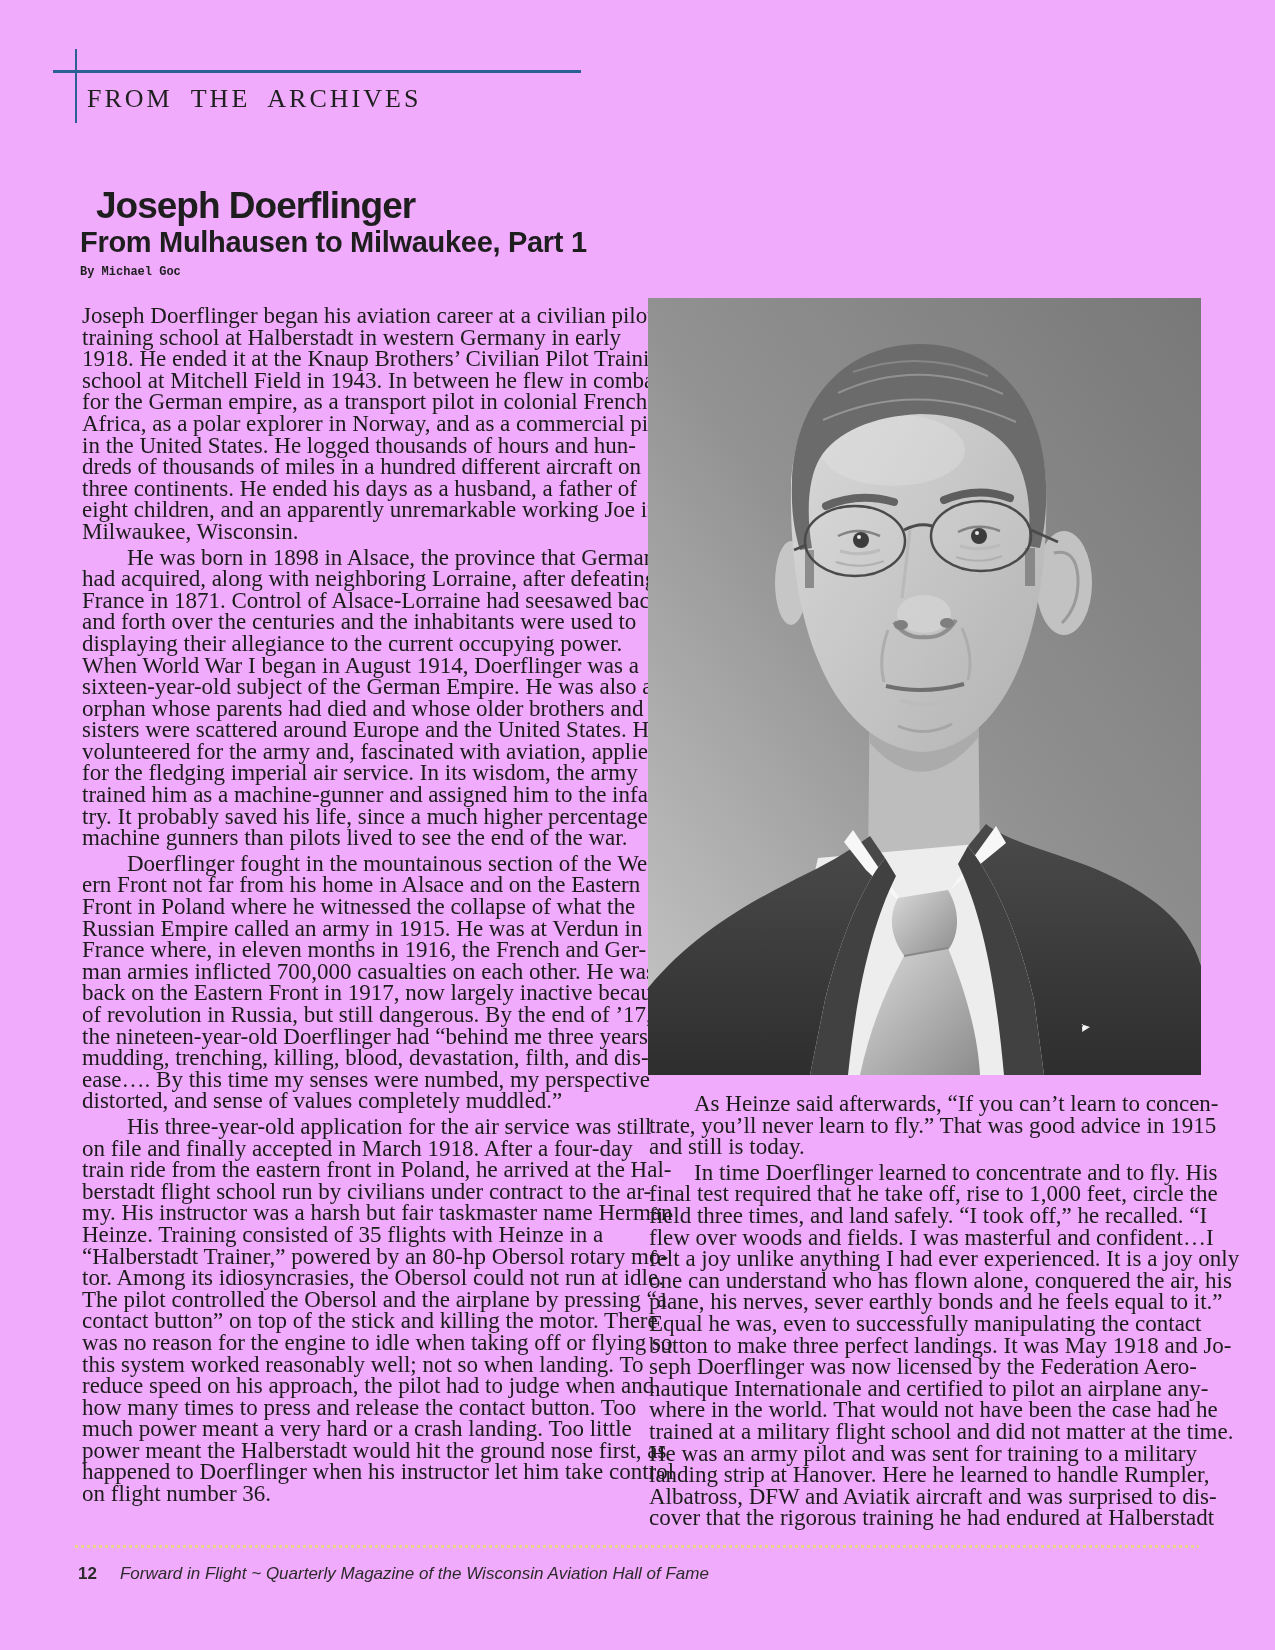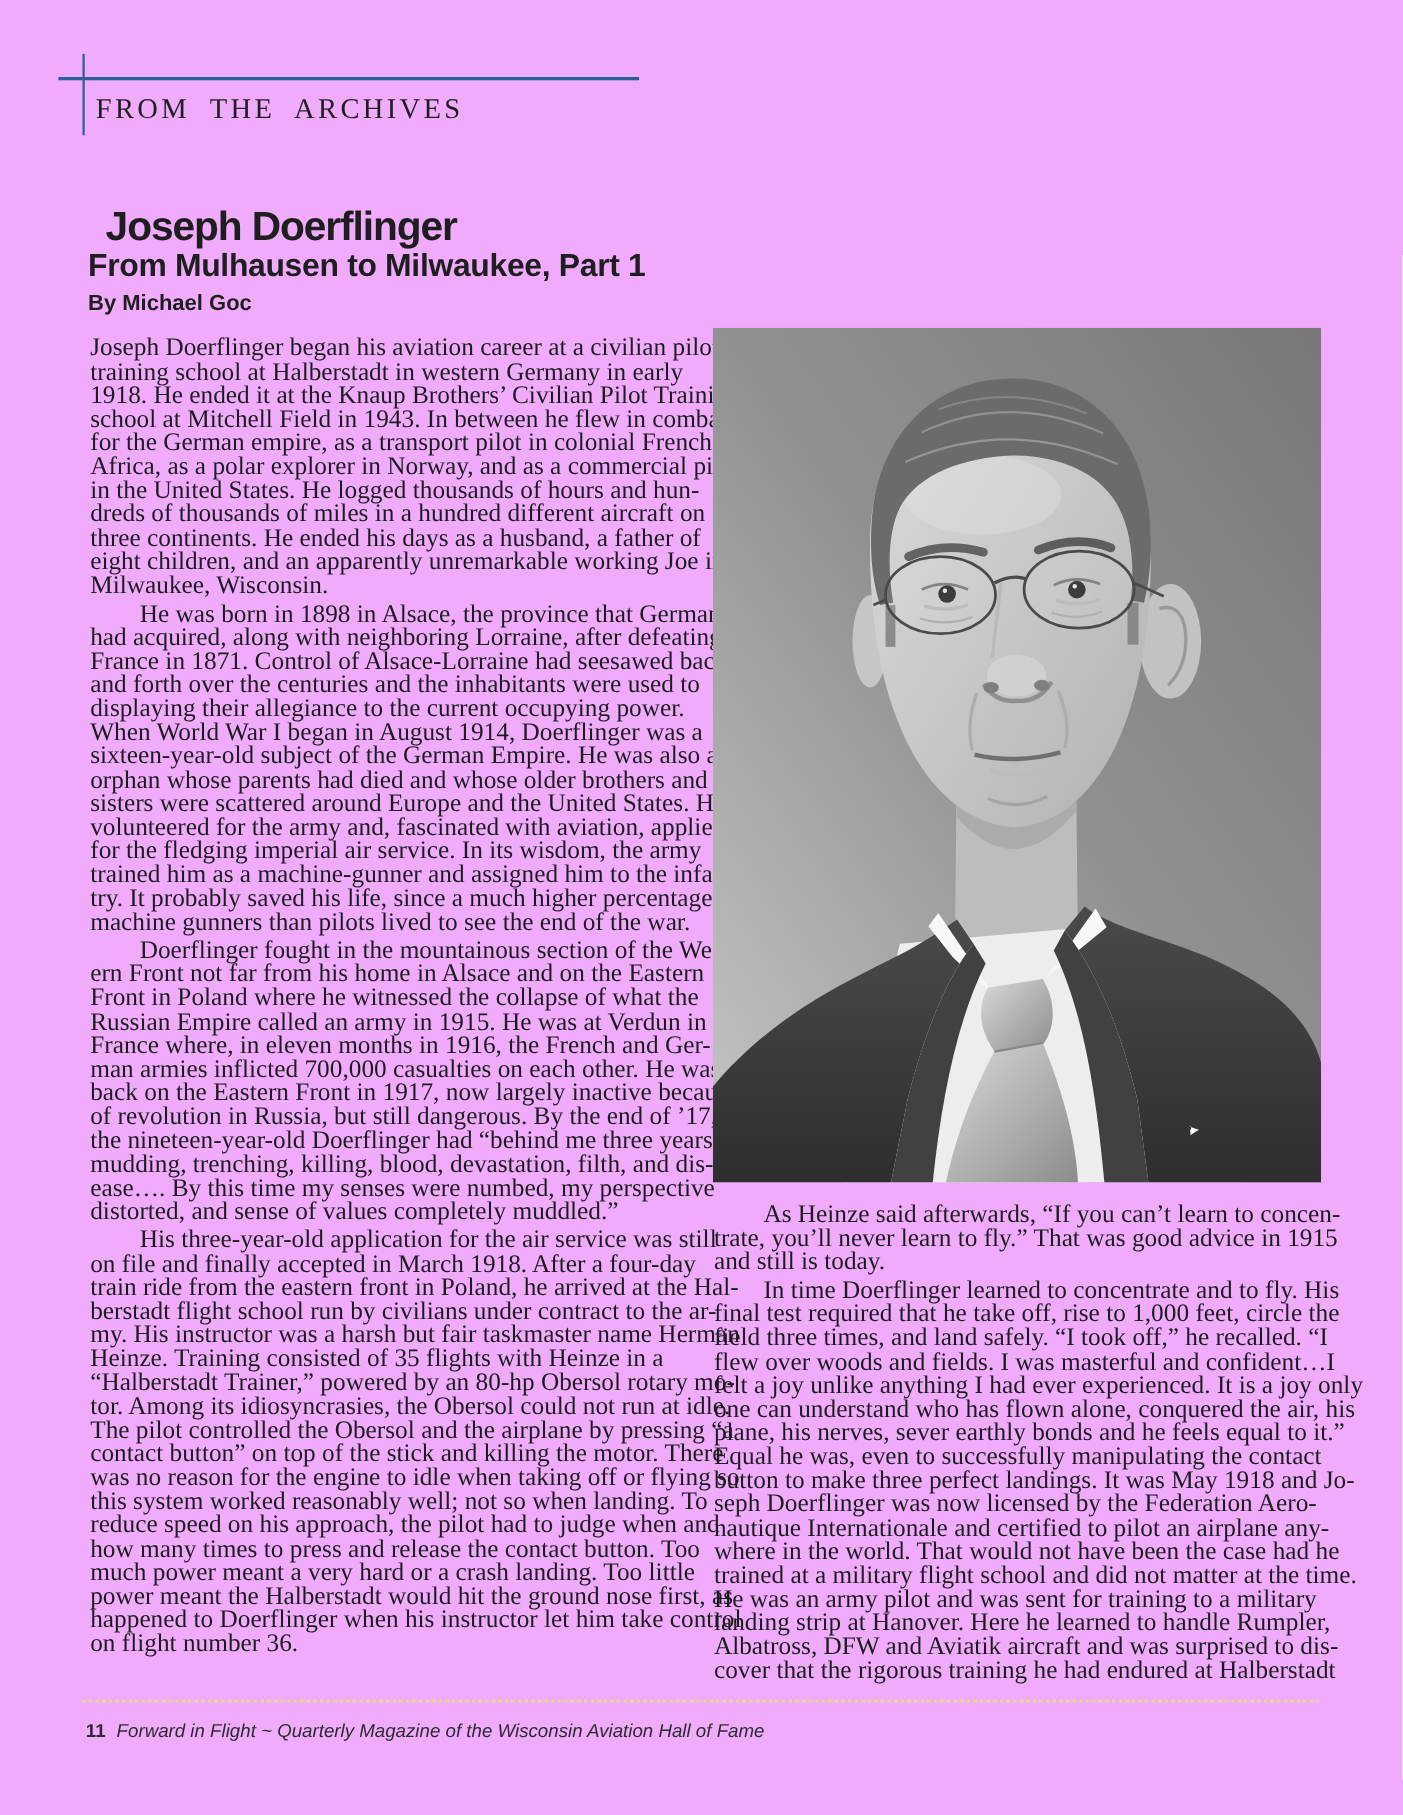--- a/index.html
+++ b/index.html
@@ -6,34 +6,34 @@
   .page{position:relative;width:1275px;height:1650px;background:#f0abfc;overflow:hidden;
         font-family:"Liberation Serif", serif;color:#1d1d1d;}
   .hline{position:absolute;left:53px;top:70px;width:528px;height:3px;background:#2a6094;}
   .vline{position:absolute;left:75px;top:49px;width:2px;height:74px;background:#2a6094;}
   .section-label{position:absolute;left:87px;top:84px;font-size:26px;letter-spacing:3px;
         word-spacing:9px;color:#1f1f1f;font-family:"Liberation Serif", serif;}
   .title{position:absolute;left:80px;top:169px;margin:16px;font-family:"Liberation Sans", sans-serif;
         font-weight:bold;font-size:37px;letter-spacing:-1px;color:#1e1e1e;}
   .subtitle{position:absolute;left:80px;top:226px;margin:0;font-family:"Liberation Sans", sans-serif;
         font-weight:bold;font-size:29px;letter-spacing:-0.3px;color:#1e1e1e;}
-  .byline{position:absolute;left:80px;top:265px;font-family:Liberation Sans, sans-serif;
-        font-weight:bold;font-size:20px;color:#1e1e1e;}
+  .byline{position:absolute;left:80px;top:265px;font-family:Liberation Mono, monospace;
+        font-weight:bold;font-size:12px;color:#1e1e1e;}
   .col-left{position:absolute;left:78px;top:301px;width:548px;}
   .col-right{position:absolute;left:645px;top:1089px;width:556px;}
   .para{margin:4px;font-size:23px;line-height:21.6px;white-space:pre;color:#1c1c1c;}
   .para.indent{text-indent:45px;}
   .portrait{position:absolute;left:648px;top:298px;width:553px;height:777px;margin:0;}
   .portrait svg{display:block;width:100%;height:100%;}
   .footer-rule{position:absolute;left:75px;top:1545px;width:1124px;height:3px;
         background:repeating-linear-gradient(90deg,#e8d48e 0 3px,rgba(0,0,0,0) 3px 6px);}
   .footer{position:absolute;left:78px;top:1564px;font-size:17px;color:#2b2b2b;
         font-family:"Liberation Sans", sans-serif;}
   .footer .pageno{font-weight:bold;font-style:normal;}
-  .footer .mag{font-style:italic;margin-left:10px;}
+  .footer .mag{font-style:italic;margin-left:23px;}
 </style>
 </head>
 <body>
 
 <div class="page">
 
   <div class="hline"></div>
   <div class="vline"></div>
   <div class="section-label">FROM THE ARCHIVES</div>
 
@@ -211,16 +211,16 @@
 where in the world. That would not have been the case had he
 trained at a military flight school and did not matter at the time.
 He was an army pilot and was sent for training to a military
 landing strip at Hanover. Here he learned to handle Rumpler,
 Albatross, DFW and Aviatik aircraft and was surprised to dis-
 cover that the rigorous training he had endured at Halberstadt</p>
   </div>
 
   <div class="footer-rule"></div>
   <div class="footer">
-    <span class="pageno">11</span><span class="mag">Forward in Flight ~ Quarterly Magazine of the Wisconsin Aviation Hall of Fame</span>
+    <span class="pageno">12</span><span class="mag">Forward in Flight ~ Quarterly Magazine of the Wisconsin Aviation Hall of Fame</span>
   </div>
 
 </div>
 
 </body></html>

